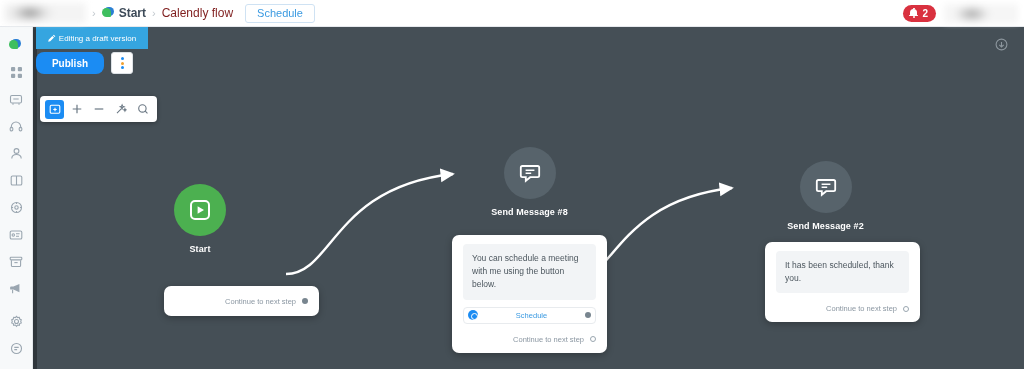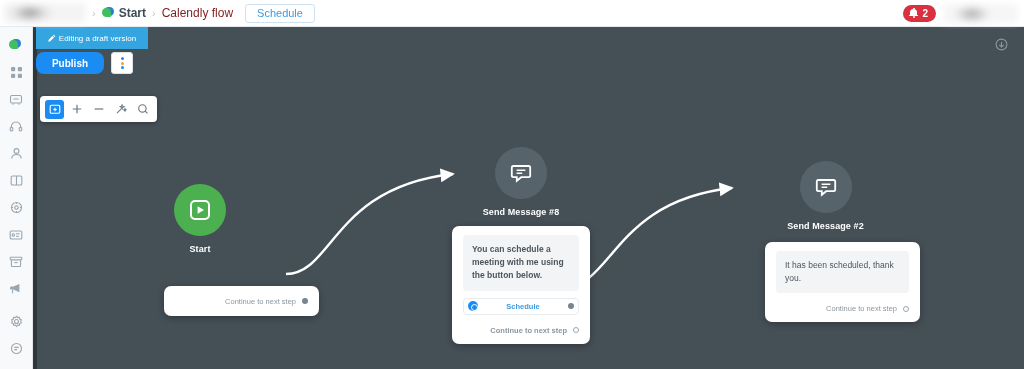--- a/index.html
+++ b/index.html
@@ -337,21 +337,21 @@
     <div class="node" style="left:419px; top:120px;">
       <div class="node-head">
         <div class="circle-icon msg">
           <svg width="22" height="22" viewBox="0 0 22 22" fill="none" stroke="#ffffff" stroke-width="1.8">
             <path d="M3.4,4 h15.2 a1.6,1.6 0 0 1 1.6,1.6 v8 a1.6,1.6 0 0 1 -1.6,1.6 h-7.4 l-4.4,3.6 v-3.6 h-3.4 a1.6,1.6 0 0 1 -1.6,-1.6 v-8 a1.6,1.6 0 0 1 1.6,-1.6 z"></path>
             <path d="M6.6,8.2 h8.8 M6.6,11.3 h5.6" stroke-width="1.6"></path>
           </svg>
         </div>
         <div class="node-title">Send Message #8</div>
       </div>
-      <div class="card" style="width:138px; margin-top:9px;font-weight:bold;">
+      <div class="card" style="width:155px; margin-top:18px;">
         <div class="bubble">You can schedule a meeting with me using the button below.</div>
         <div class="schedule-btn">
           <span class="sb-left-ico"></span>
           <span class="sb-label">Schedule</span>
           <span class="dot-filled"></span>
         </div>
         <div class="cont-row" style="margin-top:11px;">
           <span>Continue to next step</span>
           <span class="dot-hollow"></span>
         </div>

